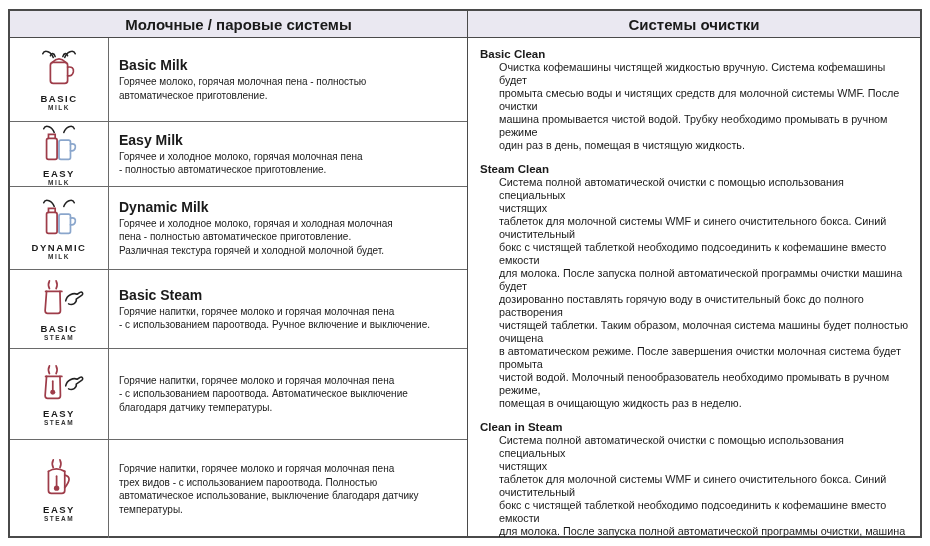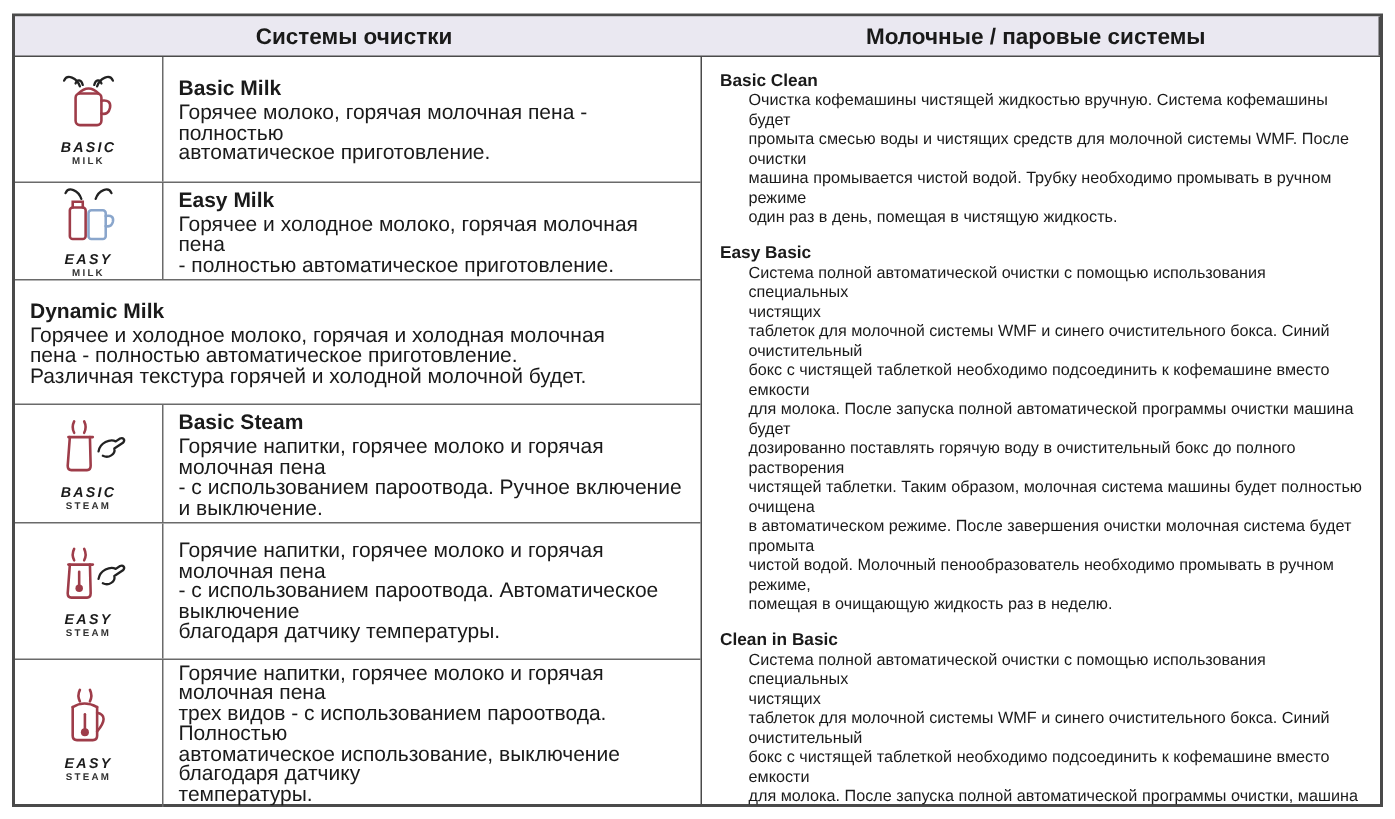--- a/index.html
+++ b/index.html
@@ -15,39 +15,39 @@
   
   .cols { display: flex; height: 500px; }
   .col-left { width: 458px; flex: none; border-right: 1px solid #4a4a4a; display: flex; flex-direction: column; }
   .col-right { flex: 1; padding: 10px 12px 6px 12px; overflow: hidden; }
   
   .row { display: flex; border-bottom: 1px solid #6a6a6a; }
   .row:last-child { border-bottom: none; flex: 1; }
   .icon-cell { width: 99px; flex: none; border-right: 1px solid #6a6a6a;
     display: flex; flex-direction: column; align-items: center; justify-content: center; }
   .icon-cell svg { display: block; }
-  .icon-label1 { font-weight: bold; font-size: 9.5px; letter-spacing: 1.5px; margin-top: 1px; font-style: italic; }
+  .icon-label1 { font-weight: bold; font-size: 9.5px; letter-spacing: 1.5px; margin-top: 1px; }
   .icon-label2 { font-weight: bold; font-size: 6.5px; letter-spacing: 1.5px; color: #333; }
   .txt-cell { flex: 1; display: flex; flex-direction: column; justify-content: center;
     padding: 6px 10px; }
   .row-title { font-weight: bold; font-size: 14px; margin-bottom: 2px; }
-  .row-desc { font-size: 14px; line-height: 13.5px; white-space: pre-line; }
+  .row-desc { font-size: 10px; line-height: 13.5px; white-space: pre-line; }
   
   .section { margin-bottom: 11px; }
   .section-title { font-weight: bold; font-size: 11.5px; margin-bottom: 1px; }
   .section-body { font-size: 10.8px; line-height: 13px; white-space: pre-line; margin-left: 19px; }
 </style>
 </head>
 <body>
 
 <div class="sheet">
 
   <div class="hdr">
+    <div class="hdr-cell left">Молочные / паровые системы</div>
     <div class="hdr-cell">Системы очистки</div>
-    <div class="hdr-cell left">Молочные / паровые системы</div>
   </div>
 
   <div class="cols">
 
     <div class="col-left">
 
       <div class="row" style="height:84px">
         <div class="icon-cell">
           <svg width="62" height="44" viewBox="0 0 64 46">
             <g fill="none" stroke="#222" stroke-width="1.6" stroke-linecap="round">
@@ -92,20 +92,38 @@
           <div class="icon-label2">MILK</div>
         </div>
         <div class="txt-cell">
           <div class="row-title">Easy Milk</div>
           <div class="row-desc">Горячее и холодное молоко, горячая молочная пена
 - полностью автоматическое приготовление.</div>
         </div>
       </div>
 
       <div class="row" style="height:83px">
+        <div class="icon-cell">
+          <svg width="62" height="44" viewBox="0 0 64 46">
+            <g fill="none" stroke="#222" stroke-width="1.6" stroke-linecap="round">
+              <path d="M27 10 C25 4 18 1 16 6"></path>
+                <path d="M37 10 C39 4 46 1 48 6"></path>
+            </g>
+            <g fill="none" stroke="#9e3c49" stroke-width="1.8" stroke-linecap="round">
+              <path d="M21 16 v-4 h7 v4"></path>
+              <rect x="19" y="16" width="11" height="22" rx="2"></rect>
+            </g>
+            <g fill="none" stroke="#8aa6cc" stroke-width="1.8" stroke-linecap="round">
+              <rect x="32" y="18" width="12" height="20" rx="2"></rect>
+              <path d="M44 22 q6 -1 5 4 q-1 4 -5 3"></path>
+            </g>
+          </svg>
+          <div class="icon-label1">DYNAMIC</div>
+          <div class="icon-label2">MILK</div>
+        </div>
         <div class="txt-cell">
           <div class="row-title">Dynamic Milk</div>
           <div class="row-desc">Горячее и холодное молоко, горячая и холодная молочная
 пена - полностью автоматическое приготовление.
 Различная текстура горячей и холодной молочной будет.</div>
         </div>
       </div>
 
       <div class="row" style="height:79px">
         <div class="icon-cell">
@@ -185,36 +203,36 @@
 
       <div class="section">
         <div class="section-title">Basic Clean</div>
         <div class="section-body">Очистка кофемашины чистящей жидкостью вручную. Система кофемашины будет
 промыта смесью воды и чистящих средств для молочной системы WMF. После очистки
 машина промывается чистой водой. Трубку необходимо промывать в ручном режиме
 один раз в день, помещая в чистящую жидкость.</div>
       </div>
 
       <div class="section">
-        <div class="section-title">Easy Basic</div>
+        <div class="section-title">Steam Clean</div>
         <div class="section-body">Система полной автоматической очистки с помощью использования специальных
 чистящих
 таблеток для молочной системы WMF и синего очистительного бокса. Синий
 очистительный
 бокс с чистящей таблеткой необходимо подсоединить к кофемашине вместо емкости
 для молока. После запуска полной автоматической программы очистки машина будет
 дозированно поставлять горячую воду в очистительный бокс до полного растворения
 чистящей таблетки. Таким образом, молочная система машины будет полностью очищена
 в автоматическом режиме. После завершения очистки молочная система будет промыта
 чистой водой. Молочный пенообразователь необходимо промывать в ручном режиме,
 помещая в очищающую жидкость раз в неделю.</div>
       </div>
 
       <div class="section">
-        <div class="section-title">Clean in Basic</div>
+        <div class="section-title">Clean in Steam</div>
         <div class="section-body">Система полной автоматической очистки с помощью использования специальных
 чистящих
 таблеток для молочной системы WMF и синего очистительного бокса. Синий
 очистительный
 бокс с чистящей таблеткой необходимо подсоединить к кофемашине вместо емкости
 для молока. После запуска полной автоматической программы очистки, машина будет
 дозированно поставлять горячую воду в очистительный бокс до полного растворения
 чистящей таблетки. Таким образом, молочная система машины будет полностью очищена
 в автоматическом режиме. После завершения очистки молочная система будет промыта
 чистой водой. При данной системе очистки ручная промывка пенообразователя

